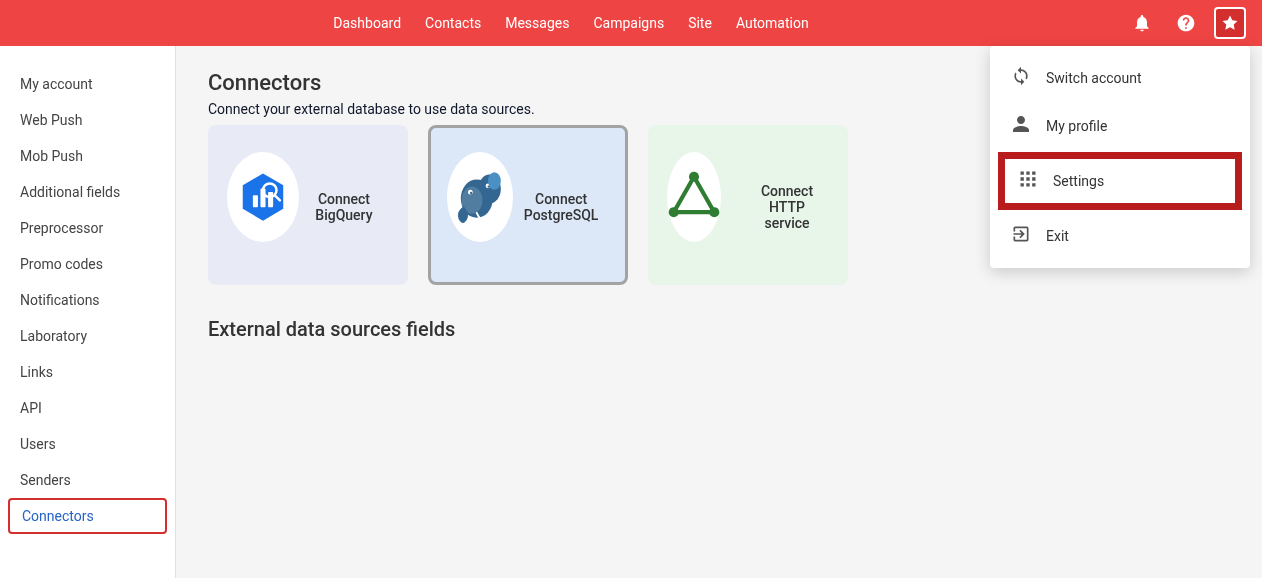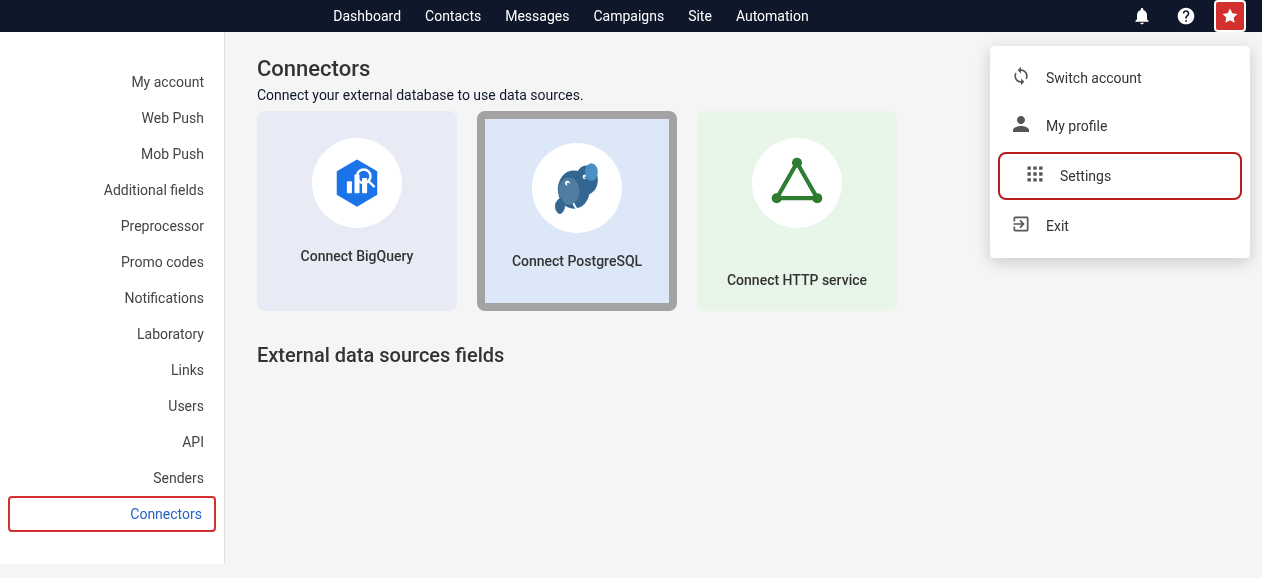--- a/index.html
+++ b/index.html
@@ -1,21 +1,21 @@
 <!DOCTYPE html>
 <html><head>
   <meta charset="utf-8">
   <style>
     * { box-sizing: border-box; margin: 0; padding: 0; }
     body { font-family: 'Roboto', Arial, sans-serif; font-size: 14px; color: #333; background: #f5f5f5; }
 
     
     .top-nav {
-      background: #0f172a;
-      height: 32px;
+      background: #ef4444;
+      height: 46px;
       display: flex;
       align-items: center;
       padding: 0 16px;
       position: relative;
     }
     .top-nav-links {
       display: flex;
       gap: 24px;
       flex: 1;
       justify-content: center;
@@ -51,26 +51,25 @@
 
     
     .layout {
       display: flex;
       height: calc(100vh - 46px);
       background: #f5f5f5;
     }
 
     
     .sidebar {
-      width: 225px;
+      width: 176px;
       background: #fff;
-      padding: 32px 0;
+      padding: 20px 0;
       flex-shrink: 0;
       border-right: 1px solid #e0e0e0;
-      text-align: right;
     }
     .sidebar-item {
       padding: 10px 20px;
       cursor: pointer;
       color: #444;
       font-size: 14px;
       display: block;
       text-decoration: none;
     }
     .sidebar-item.active {
@@ -104,29 +103,29 @@
     .cards-row {
       display: flex;
       gap: 20px;
       margin-bottom: 32px;
     }
     .card {
       width: 200px;
       background: #e8eaf6;
       border-radius: 8px;
       display: flex;
-      flex-direction: column;
+      flex-direction: row;
       align-items: center;
       padding: 24px 16px 20px;
       cursor: pointer;
       border: 3px solid transparent;
     }
     .card.selected {
       background: #dce8f8;
-      border: 8px solid #a3a3a3;
+      border: 3px solid #a3a3a3;
     }
     .card.green-bg {
       background: #e8f5e9;
       gap: 24px;
     }
     .card-icon-circle {
       width: 90px;
       height: 90px;
       border-radius: 50%;
       background: #fff;
@@ -173,24 +172,24 @@
     .dropdown-item {
       display: flex;
       align-items: center;
       gap: 14px;
       padding: 12px 20px;
       cursor: pointer;
       color: #333;
       font-size: 14px;
     }
     .dropdown-item.highlighted {
-      border: 2px solid #b91c1c;
-      border-radius: 8px;
+      border: 7px solid #b91c1c;
+      border-radius: 0;
       margin: 2px 8px;
-      padding: 10px 24px;
+      padding: 10px 12px;
     }
     .dropdown-icon {
       font-size: 18px;
       color: #555;
       width: 22px;
       text-align: center;
     }
 
     
     .section-title {
@@ -271,22 +270,22 @@
   <aside class="sidebar">
     <a class="sidebar-item">My account</a>
     <a class="sidebar-item">Web Push</a>
     <a class="sidebar-item">Mob Push</a>
     <a class="sidebar-item">Additional fields</a>
     <a class="sidebar-item">Preprocessor</a>
     <a class="sidebar-item">Promo codes</a>
     <a class="sidebar-item">Notifications</a>
     <a class="sidebar-item">Laboratory</a>
     <a class="sidebar-item">Links</a>
+    <a class="sidebar-item">API</a>
     <a class="sidebar-item">Users</a>
-    <a class="sidebar-item">API</a>
     <a class="sidebar-item">Senders</a>
     <a class="sidebar-item active">Connectors</a>
   </aside>
 
   <main class="main">
     <h1 class="page-title">Connectors</h1>
     <p class="page-subtitle">Connect your external database to use data sources.</p>
 
     <div class="cards-row">
 

